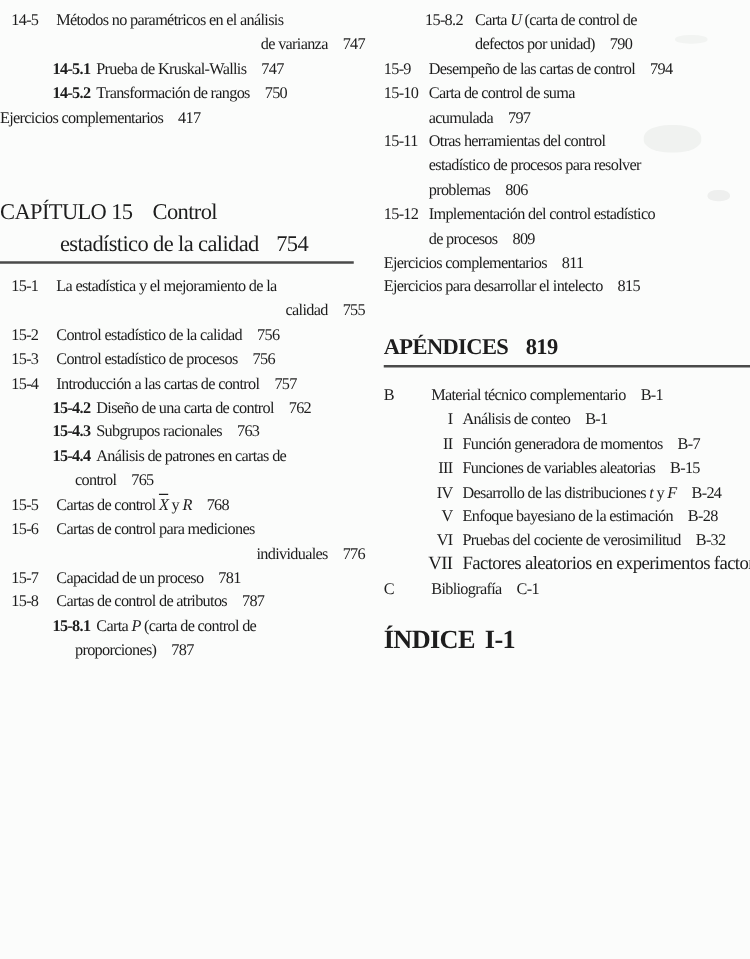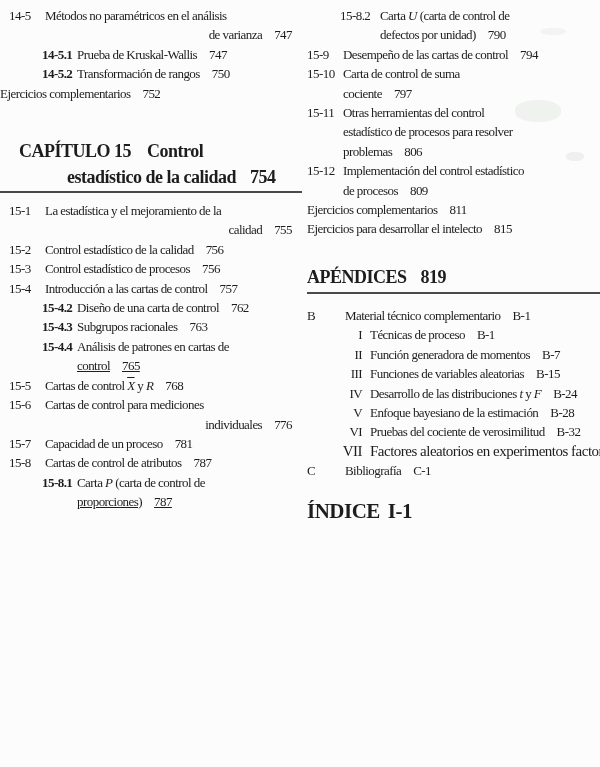--- a/index.html
+++ b/index.html
@@ -14,37 +14,37 @@
   .col{
     position:absolute;top:6px;
     font-size:13px;line-height:19.4px;
     letter-spacing:-0.55px;
     white-space:nowrap;
   }
   #col-left{left:0;width:292px;}
   #col-right{left:272px;width:328px;margin-left:35px;}
   .row{min-height:19.4px;}
   
-  .ml9{margin-left:9px;}  .ml42{margin-left:42px;} .ml45{margin-left:45px;text-align:right;} .ml77{margin-left:77px;text-decoration:underline;}
+  .ml9{margin-left:9px;}  .ml42{margin-left:42px;} .ml45{margin-left:45px;text-align:right;} .ml77{margin-left:60px;}
   .ml33{margin-left:33px;} .ml36{margin-left:36px;} .ml73{margin-left:73px;}
   .numw{display:inline-block;width:36px;}
   .numw2{display:inline-block;width:35px;font-weight:bold;}
   .numw3{display:inline-block;width:40px;}
   .letter{display:inline-block;width:38px;}
   .roman{display:inline-block;width:55px;text-align:right;margin-right:8px;}
   .pg{margin-left:12px;}
   .it{font-style:italic;}
   .ov{text-decoration:overline;}
   .small{font-size:15px;letter-spacing:-0.5px;}
   .small .pg{margin-left:8px;}
   
   .ch-heading{
-    margin-top:35px;margin-bottom:8px;
-    font-weight:bold;font-size:18px;line-height:26px;letter-spacing:-0.5px;
-    border-bottom:2px solid #4a4a4a;padding-bottom:1px;width:283px;padding-left:19px;
+    margin-top:53px;margin-bottom:8px;
+    font-weight:normal;font-size:18px;line-height:26px;letter-spacing:-0.5px;
+    border-bottom:2px solid #4a4a4a;padding-bottom:1px;width:283px;
   }
   .h-word{margin-left:16px;}
   .h-line2{margin-left:48px;}
   .h-pg{margin-left:14px;}
   
   .ap-heading{
     margin-top:28px;margin-bottom:12px;
     font-weight:bold;font-size:18px;line-height:21px;letter-spacing:-0.5px;
     border-bottom:2px solid #4a4a4a;padding-bottom:4px;width:314px;
   }
@@ -62,21 +62,21 @@
 </head>
 <body>
 
 <div class="page">
 
   <div class="col" id="col-left">
     <div class="row ml9"><span class="numw">14-5</span><span>Métodos no paramétricos en el análisis</span></div>
     <div class="row ml45"><span>de varianza</span><span class="pg">747</span></div>
     <div class="row ml42"><span class="numw2">14-5.1</span><span>Prueba de Kruskal-Wallis</span><span class="pg">747</span></div>
     <div class="row ml42"><span class="numw2">14-5.2</span><span>Transformación de rangos</span><span class="pg">750</span></div>
-    <div class="row"><span>Ejercicios complementarios</span><span class="pg">752</span></div>
+    <div class="row"><span>Ejercicios complementarios</span><span class="pg">417</span></div>
 
     <div class="ch-heading">
       <div><span>CAPÍTULO 15</span><span class="h-word">Control</span></div>
       <div class="h-line2"><span>estadístico de la calidad</span><span class="h-pg">754</span></div>
     </div>
 
     <div class="row ml9"><span class="numw">15-1</span><span>La estadística y el mejoramiento de la</span></div>
     <div class="row ml45"><span>calidad</span><span class="pg">755</span></div>
     <div class="row ml9"><span class="numw">15-2</span><span>Control estadístico de la calidad</span><span class="pg">756</span></div>
     <div class="row ml9"><span class="numw">15-3</span><span>Control estadístico de procesos</span><span class="pg">756</span></div>
@@ -92,33 +92,33 @@
     <div class="row ml9"><span class="numw">15-8</span><span>Cartas de control de atributos</span><span class="pg">787</span></div>
     <div class="row ml42"><span class="numw2">15-8.1</span><span>Carta </span><span class="it">P</span><span> (carta de control de</span></div>
     <div class="row ml77"><span>proporciones)</span><span class="pg">787</span></div>
   </div>
 
   <div class="col" id="col-right">
     <div class="row ml33"><span class="numw3">15-8.2</span><span>Carta </span><span class="it">U</span><span> (carta de control de</span></div>
     <div class="row ml73"><span>defectos por unidad)</span><span class="pg">790</span></div>
     <div class="row"><span class="numw">15-9</span><span>Desempeño de las cartas de control</span><span class="pg">794</span></div>
     <div class="row"><span class="numw">15-10</span><span>Carta de control de suma</span></div>
-    <div class="row ml36"><span>cociente</span><span class="pg">797</span></div>
+    <div class="row ml36"><span>acumulada</span><span class="pg">797</span></div>
     <div class="row"><span class="numw">15-11</span><span>Otras herramientas del control</span></div>
     <div class="row ml36"><span>estadístico de procesos para resolver</span></div>
     <div class="row ml36"><span>problemas</span><span class="pg">806</span></div>
     <div class="row"><span class="numw">15-12</span><span>Implementación del control estadístico</span></div>
     <div class="row ml36"><span>de procesos</span><span class="pg">809</span></div>
     <div class="row"><span>Ejercicios complementarios</span><span class="pg">811</span></div>
     <div class="row"><span>Ejercicios para desarrollar el intelecto</span><span class="pg">815</span></div>
 
     <div class="ap-heading"><span>APÉNDICES</span><span class="ap-pg">819</span></div>
 
     <div class="row"><span class="letter">B</span><span>Material técnico complementario</span><span class="pg">B-1</span></div>
-    <div class="row"><span class="roman">I</span><span>Técnicas de proceso</span><span class="pg">B-1</span></div>
+    <div class="row"><span class="roman">I</span><span>Análisis de conteo</span><span class="pg">B-1</span></div>
     <div class="row"><span class="roman">II</span><span>Función generadora de momentos</span><span class="pg">B-7</span></div>
     <div class="row"><span class="roman">III</span><span>Funciones de variables aleatorias</span><span class="pg">B-15</span></div>
     <div class="row"><span class="roman">IV</span><span>Desarrollo de las distribuciones </span><span class="it">t</span><span> y </span><span class="it">F</span><span class="pg">B-24</span></div>
     <div class="row"><span class="roman">V</span><span>Enfoque bayesiano de la estimación</span><span class="pg">B-28</span></div>
     <div class="row"><span class="roman">VI</span><span>Pruebas del cociente de verosimilitud</span><span class="pg">B-32</span></div>
     <div class="row small"><span class="roman">VII</span><span>Factores aleatorios en experimentos factoriales</span><span class="pg">B-35</span></div>
     <div class="row"><span class="letter">C</span><span>Bibliografía</span><span class="pg">C-1</span></div>
 
     <div class="indice"><span>ÍNDICE</span><span class="ind-pg">I-1</span></div>
   </div>

